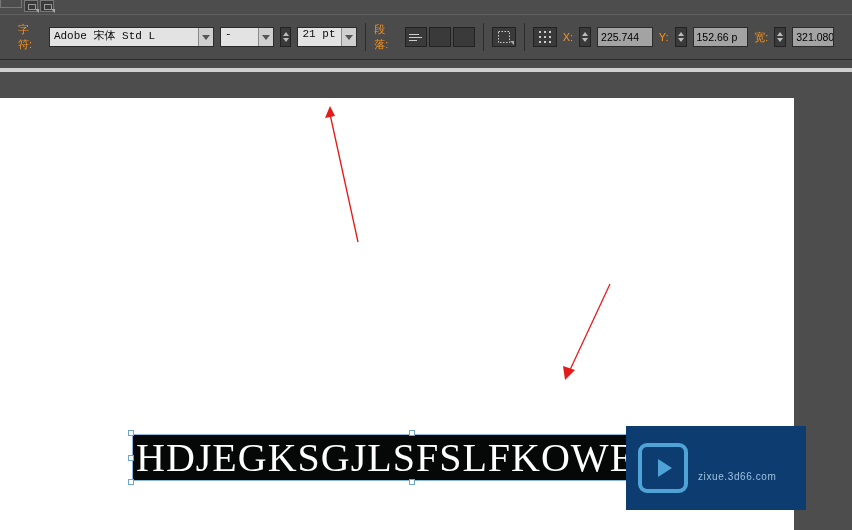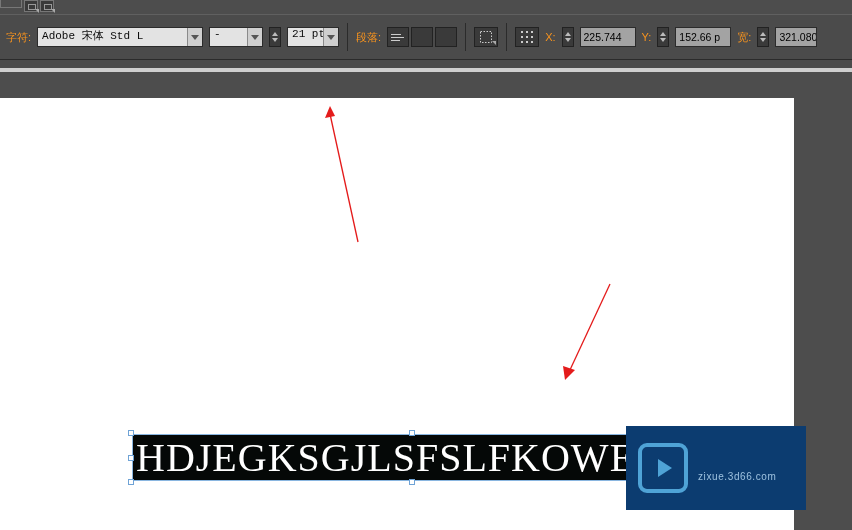--- a/index.html
+++ b/index.html
@@ -7,30 +7,30 @@
 
   
   .topstrip{height:14px;background:#4d4d4d;display:flex;align-items:flex-start}
   .topstrub-left{width:22px;height:8px;margin-left:0;border:1px solid #777;border-top:none;box-sizing:border-box}
   .topstrub-icons{display:flex;gap:2px;margin-left:2px}
   .sicon{width:14px;height:12px;border:1px solid #777;background:#3a3a3a;box-sizing:border-box;position:relative}
   .sicon::after{content:"";position:absolute;left:3px;top:3px;width:6px;height:4px;border:1px solid #999}
   .sicon .tri{position:absolute;right:-2px;bottom:-2px;width:0;height:0;border-left:4px solid transparent;border-top:4px solid #aaa}
 
   
-  .optbar{height:44px;background:#4b4b4b;border-top:1px solid #606060;border-bottom:1px solid #2b2b2b;display:flex;align-items:center;padding:0 6px;gap:6px}
+  .optbar{height:44px;background:#4b4b4b;border-top:1px solid #606060;border-bottom:1px solid #2b2b2b;display:flex;align-items:center;padding:0 18px;gap:6px}
   .label-o{color:#f7931e;font-size:11px;display:flex;align-items:center;height:20px}
 
   .dd{height:20px;background:#e3e3e3;border:1px solid #2b2b2b;display:flex;align-items:flex-start;box-sizing:border-box}
   .dd-field{font-size:11px;font-family:"SimSun","Courier New",monospace;color:#0a0a0a;padding:0 4px;flex:1;overflow:hidden;white-space:nowrap}
   .dd-btn{width:14px;height:18px;background:#cfcfcf;display:flex;align-items:center;justify-content:center;border-left:1px solid #8a8a8a}
   .dd-btn .tri{width:0;height:0;border-left:4px solid transparent;border-right:4px solid transparent;border-top:5px solid #555}
   .dd-font{width:166px}
   .dd-style{width:54px}
-  .dd-size{width:52px}
+  .dd-size{width:60px}
 
   .spinner{width:12px;height:20px;display:flex;flex-direction:column;justify-content:center;gap:2px;background:#3a3a3a;border:1px solid #222;box-sizing:border-box;align-items:center}
   .spinner .up,.spinner .dn{width:0;height:0;border-left:3px solid transparent;border-right:3px solid transparent}
   .spinner .up{border-bottom:4px solid #bbb}
   .spinner .dn{border-top:4px solid #bbb}
 
   .divider{width:1px;height:28px;background:#2b2b2b;margin:0 2px}
 
   .align-group{display:flex;gap:2px}
   .align-btn{width:22px;height:20px;background:#3a3a3a;border:1px solid #222;box-sizing:border-box;display:flex;flex-direction:column;align-items:center;justify-content:center;gap:2px;padding:3px 3px}

